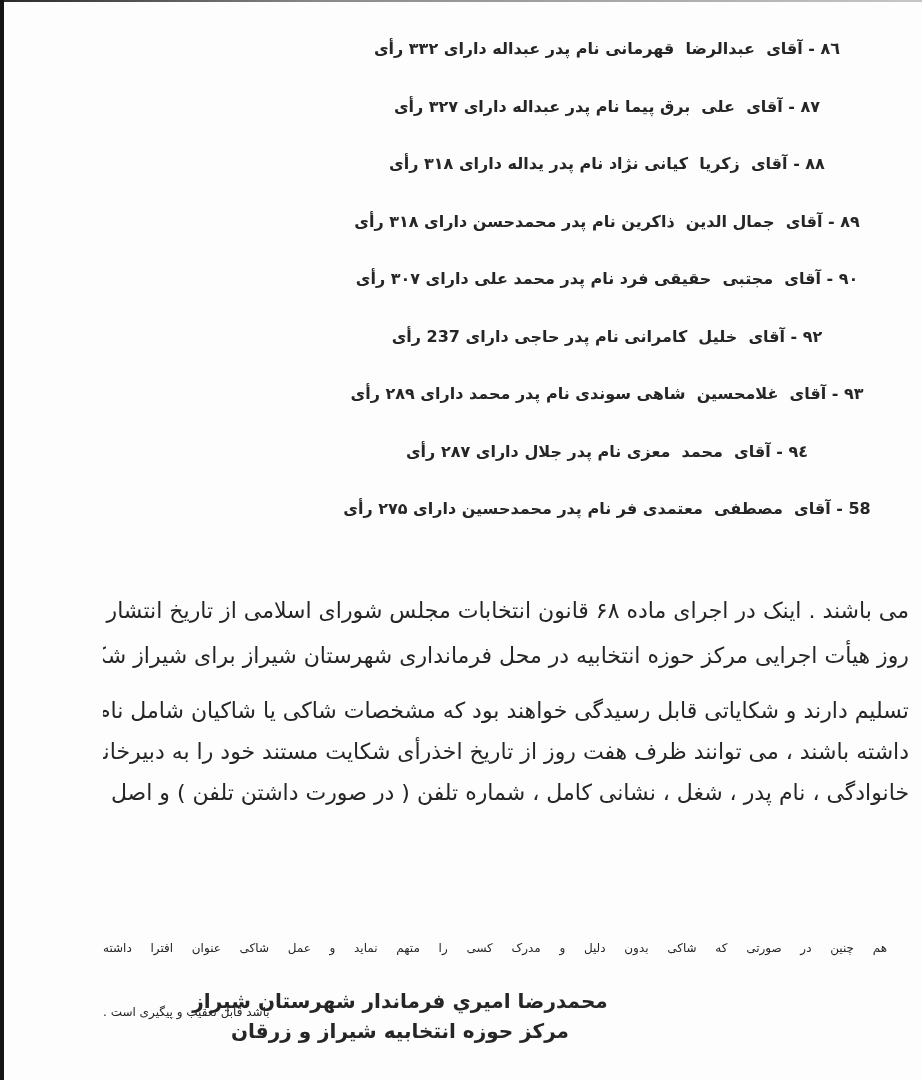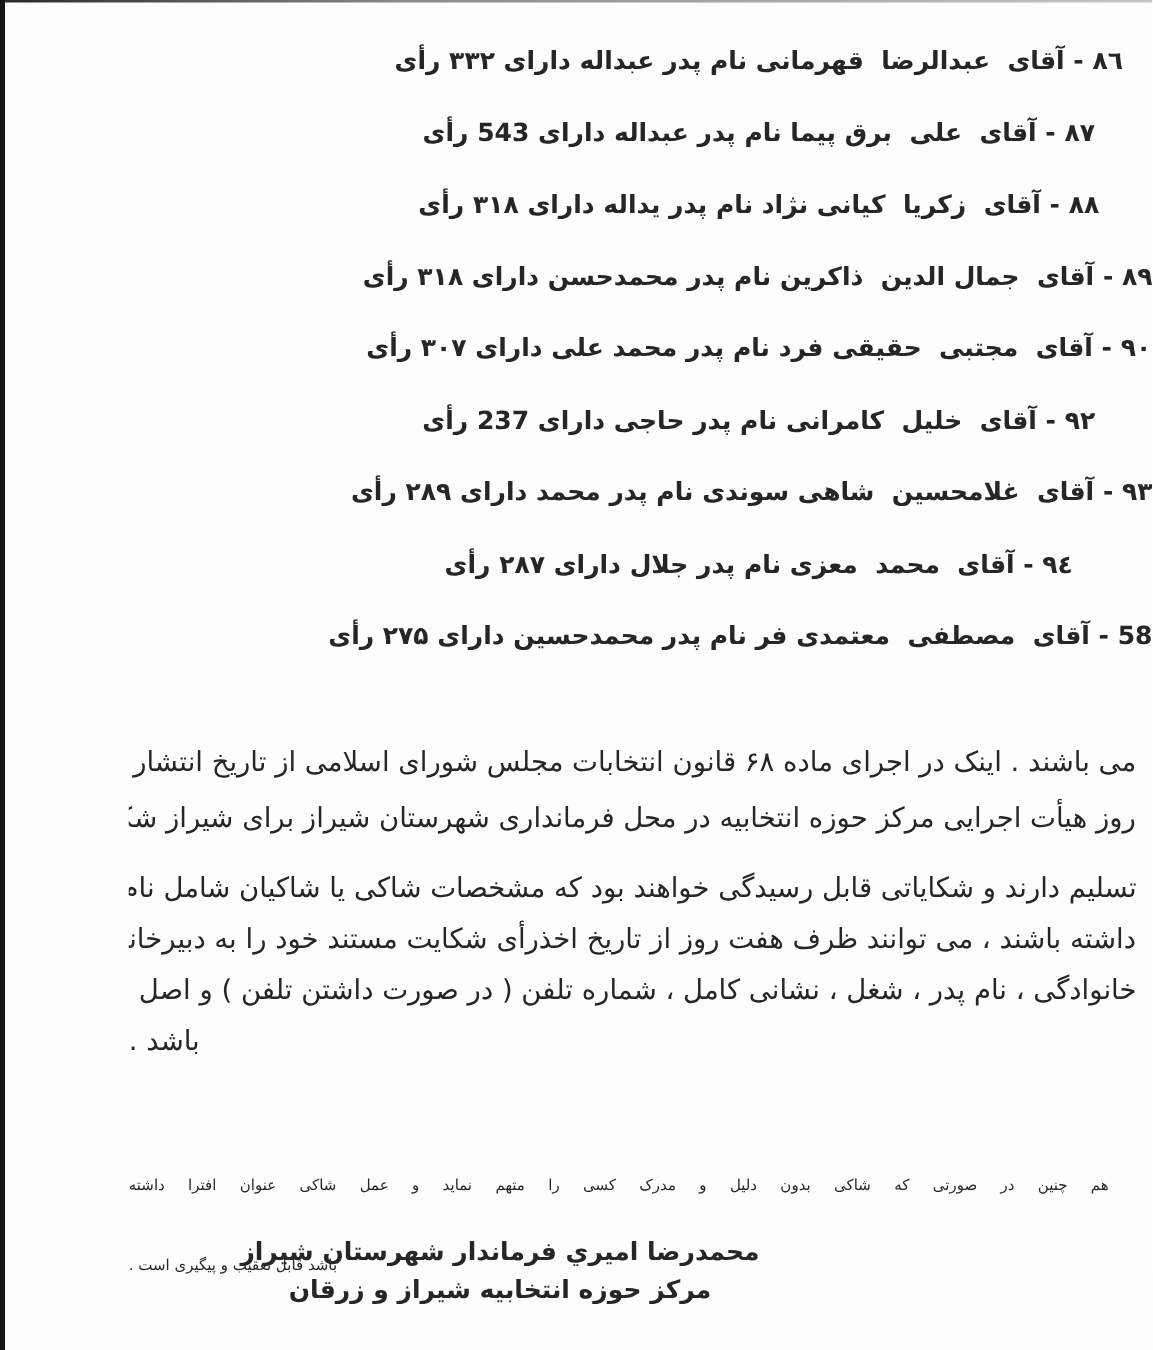--- a/index.html
+++ b/index.html
@@ -33,21 +33,21 @@
   .results-list {
     position: absolute;
     top: 20px;
     left: 292px;
     width: 630px;
     text-align: center;
   }
   .result-item {
     height: 57.5px;
     line-height: 57.5px;
-    font-size: 20px;
+    font-size: 16px;
     font-weight: bold;
     white-space: pre;
     direction: rtl;
     unicode-bidi: plaintext;
   }
   
   .para {
     position: absolute;
     left: 103px;
     width: 806px;
@@ -90,40 +90,39 @@
 </style>
 </head>
 <body>
 
 <div class="page">
   <div class="top-edge"></div>
   <div class="left-strip"></div>
 
   <div class="results-list">
     <div class="result-item">٨٦ - آقای  عبدالرضا  قهرمانی نام پدر عبداله دارای ۳۳۲ رأی</div>
-    <div class="result-item">٨٧ - آقای  علی  برق پیما نام پدر عبداله دارای 543 رأی</div>
+    <div class="result-item">٨٧ - آقای  علی  برق پیما نام پدر عبداله دارای ۳۲۷ رأی</div>
     <div class="result-item">٨٨ - آقای  زکریا  کیانی نژاد نام پدر یداله دارای ۳۱۸ رأی</div>
     <div class="result-item">٨٩ - آقای  جمال الدین  ذاکرین نام پدر محمدحسن دارای ۳۱۸ رأی</div>
     <div class="result-item">٩٠ - آقای  مجتبی  حقیقی فرد نام پدر محمد علی دارای ۳۰۷ رأی</div>
     <div class="result-item">٩٢ - آقای  خلیل  کامرانی نام پدر حاجی دارای 237 رأی</div>
     <div class="result-item">٩٣ - آقای  غلامحسین  شاهی سوندی نام پدر محمد دارای ۲۸۹ رأی</div>
     <div class="result-item">٩٤ - آقای  محمد  معزی نام پدر جلال دارای ۲۸۷ رأی</div>
     <div class="result-item">58 - آقای  مصطفی  معتمدی فر نام پدر محمدحسین دارای ۲۷۵ رأی</div>
   </div>
 
   <div class="para p1">
     <div class="para-line">می باشند . اینک در اجرای ماده ۶۸  قانون انتخابات مجلس شورای اسلامی از تاریخ انتشار این آگهی به مدت دو</div>
     <div class="para-line">روز هیأت اجرایی مرکز حوزه انتخابیه در محل فرمانداری شهرستان شیراز برای شیراز شکایات آماده می باشد .</div>
   </div>
 
   <div class="para p2">
     <div class="para-line">تسلیم دارند و شکایاتی قابل رسیدگی خواهند بود که مشخصات شاکی یا شاکیان شامل نام ، نام</div>
     <div class="para-line">داشته باشند ، می توانند ظرف هفت روز از تاریخ اخذرأی شکایت مستند خود را به دبیرخانه شورای نگهبان نیز</div>
     <div class="para-line">خانوادگی ، نام پدر ، شغل ، نشانی کامل ، شماره تلفن ( در صورت داشتن تلفن ) و اصل امضای شاکی را داشته</div>
-    <div class="para-line last-left">باشد .</div>
   </div>
 
   <div class="para p3">
     <div class="para-line indent-sm">هم چنین در صورتی که شاکی بدون دلیل و مدرک کسی را متهم نماید و عمل شاکی عنوان افترا داشته</div>
     <div class="para-line last-left">باشد قابل تعقیب و پیگیری است .</div>
   </div>
 
   <div class="signature">
     <div>محمدرضا اميري فرماندار شهرستان شیراز</div>
     <div>مرکز حوزه انتخابیه شیراز و زرقان</div>

